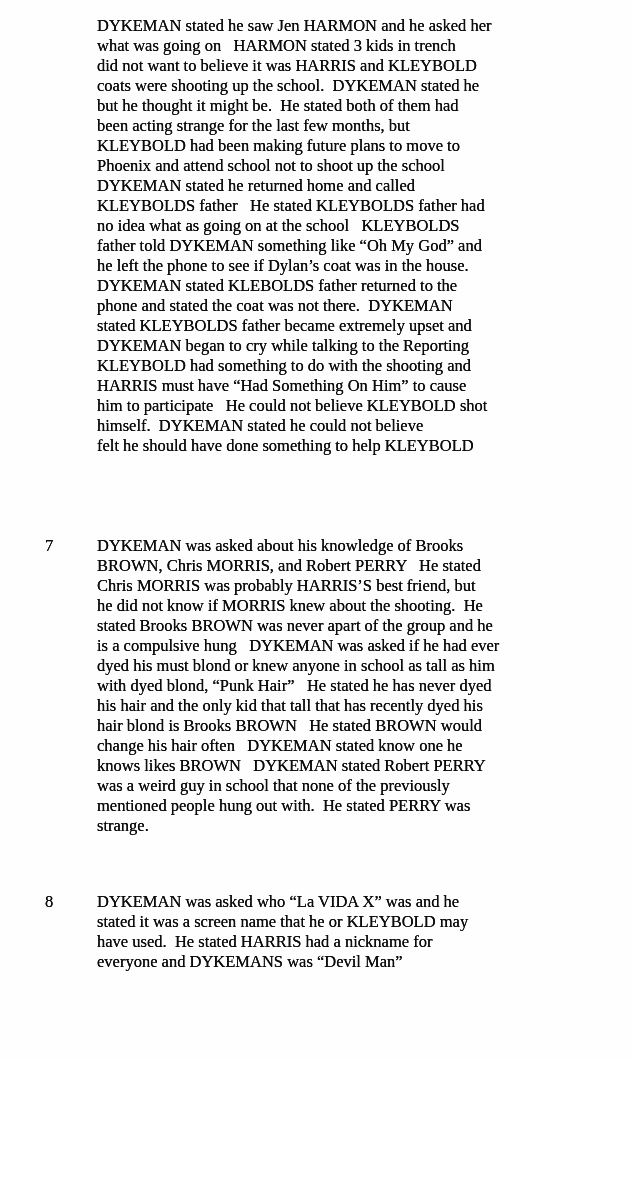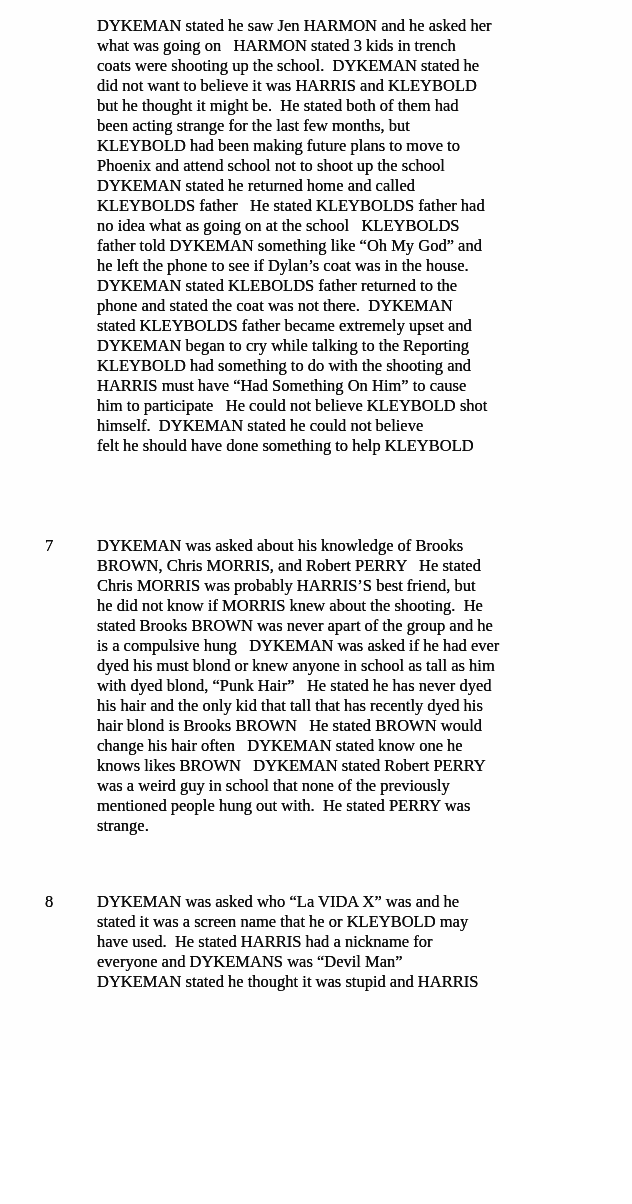--- a/index.html
+++ b/index.html
@@ -59,22 +59,22 @@
 </head>
 <body>
 
 <div class="page">
   <div class="doc-body">
       <div class="paragraph">
         <div class="para-number"></div>
         <div class="para-lines">
           <div class="line">DYKEMAN stated he saw Jen HARMON and he asked her</div>
           <div class="line">what was going on   HARMON stated 3 kids in trench</div>
+          <div class="line">did not want to believe it was HARRIS and KLEYBOLD</div>
           <div class="line">coats were shooting up the school.  DYKEMAN stated he</div>
-          <div class="line">did not want to believe it was HARRIS and KLEYBOLD</div>
           <div class="line">but he thought it might be.  He stated both of them had</div>
           <div class="line">been acting strange for the last few months, but</div>
           <div class="line">KLEYBOLD had been making future plans to move to</div>
           <div class="line">Phoenix and attend school not to shoot up the school</div>
           <div class="line">DYKEMAN stated he returned home and called</div>
           <div class="line">KLEYBOLDS father   He stated KLEYBOLDS father had</div>
           <div class="line">no idea what as going on at the school   KLEYBOLDS</div>
           <div class="line">father told DYKEMAN something like “Oh My God” and</div>
           <div class="line">he left the phone to see if Dylan’s coat was in the house.</div>
           <div class="line">DYKEMAN stated KLEBOLDS father returned to the</div>
@@ -108,18 +108,17 @@
           <div class="line">strange.</div>
         </div>
       </div>
       <div class="paragraph">
         <div class="para-number">8</div>
         <div class="para-lines">
           <div class="line">DYKEMAN was asked who “La VIDA X” was and he</div>
           <div class="line">stated it was a screen name that he or KLEYBOLD may</div>
           <div class="line">have used.  He stated HARRIS had a nickname for</div>
           <div class="line">everyone and DYKEMANS was “Devil Man”</div>
-          <div class="line">DYKEMAN stated he thought it was stupid and HARRIS</div>
         </div>
       </div>
     </div>
   <div class="footer-stamp">JC- 001-010710</div>
 </div>
 
 </body></html>

